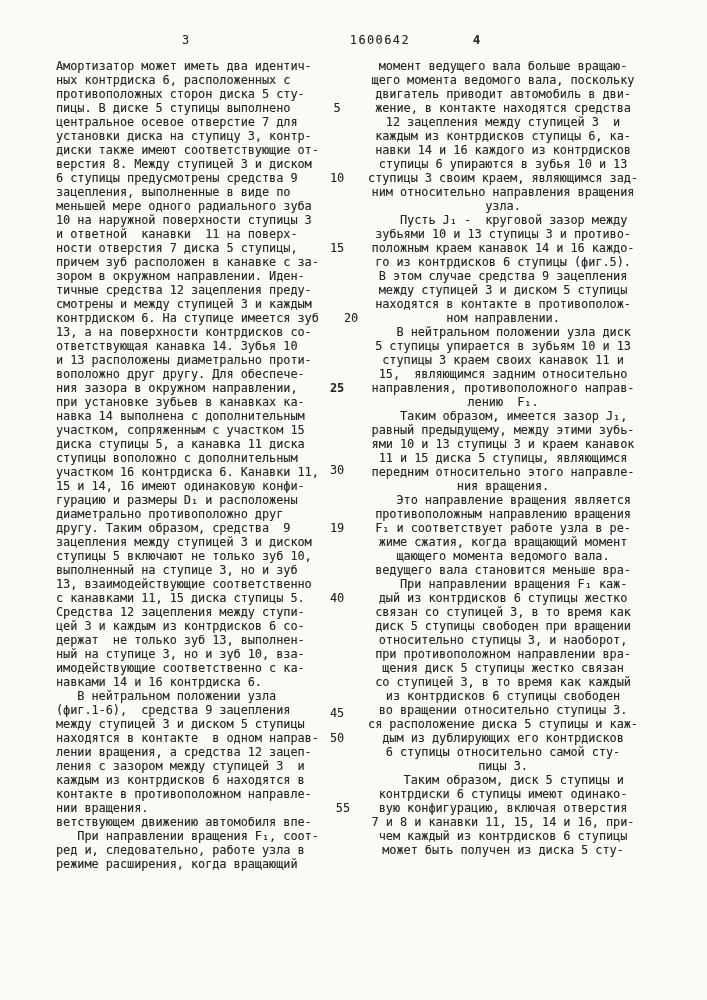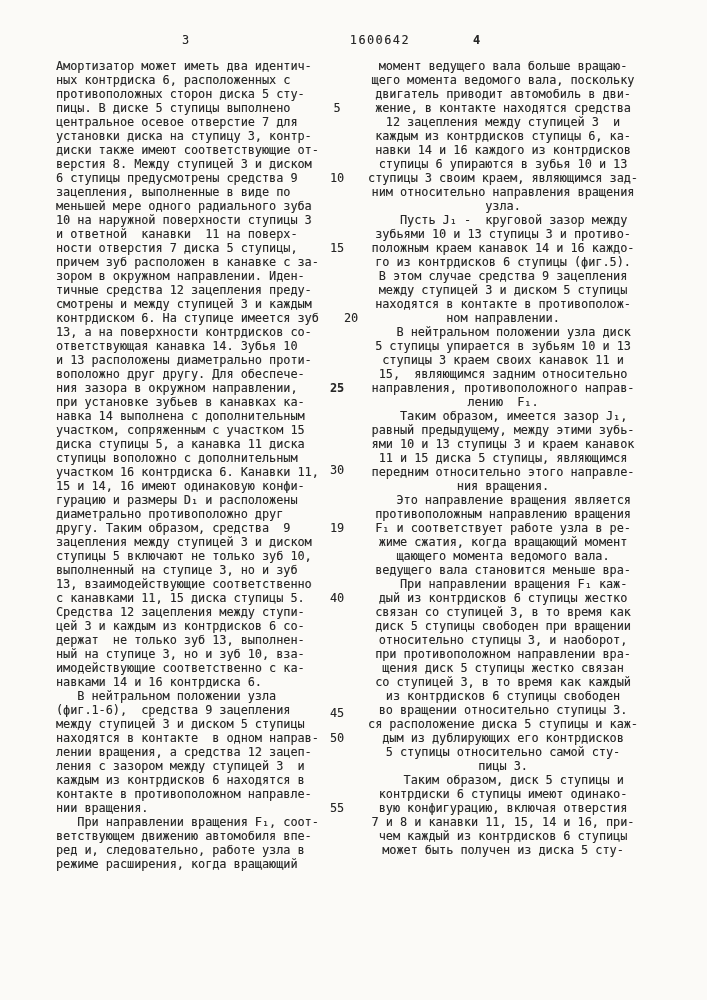--- a/index.html
+++ b/index.html
@@ -82,38 +82,38 @@
       <div class="tline">навками 14 и 16 контрдиска 6.</div>
       <div class="tline">   В нейтральном положении узла</div>
       <div class="tline">(фиг.1-6),  средства 9 зацепления</div>
       <div class="tline">между ступицей 3 и диском 5 ступицы</div>
       <div class="tline">находятся в контакте  в одном направ-</div>
       <div class="tline">лении вращения, а средства 12 зацеп-</div>
       <div class="tline">ления с зазором между ступицей 3  и</div>
       <div class="tline">каждым из контрдисков 6 находятся в</div>
       <div class="tline">контакте в противоположном направле-</div>
       <div class="tline">нии вращения.</div>
+      <div class="tline">ветствующем движению автомобиля впе-</div>
       <div class="tline">   При направлении вращения F₁, соот-</div>
-      <div class="tline">ветствующем движению автомобиля впе-</div>
       <div class="tline">ред и, следовательно, работе узла в</div>
       <div class="tline">режиме расширения, когда вращающий</div>
     </div>
 
   <div class="gutter">
       <div class="lnum" style="top: 42px;">5</div>
       <div class="lnum" style="top: 112px;">10</div>
       <div class="lnum" style="top: 182px;">15</div>
       <div class="lnum" style="top: 252px; margin-left: 14px;">20</div>
       <div class="lnum" style="top: 322px; font-weight: bold;">25</div>
       <div class="lnum" style="top: 404px;">30</div>
       <div class="lnum" style="top: 462px;">19</div>
       <div class="lnum" style="top: 532px;">40</div>
       <div class="lnum" style="top: 602px; margin-top: 45px;">45</div>
       <div class="lnum" style="top: 672px;">50</div>
-      <div class="lnum" style="top: 742px;">55</div>
+      <div class="lnum" style="top: 742px; text-align: right;">55</div>
     </div>
 
   <div class="col col-right">
       <div class="tline">момент ведущего вала больше вращаю-</div>
       <div class="tline">щего момента ведомого вала, поскольку</div>
       <div class="tline">двигатель приводит автомобиль в дви-</div>
       <div class="tline">жение, в контакте находятся средства</div>
       <div class="tline">12 зацепления между ступицей 3  и</div>
       <div class="tline">каждым из контрдисков ступицы 6, ка-</div>
       <div class="tline">навки 14 и 16 каждого из контрдисков</div>
@@ -152,21 +152,21 @@
       <div class="tline">связан со ступицей 3, в то время как</div>
       <div class="tline">диск 5 ступицы свободен при вращении</div>
       <div class="tline">относительно ступицы 3, и наоборот,</div>
       <div class="tline">при противоположном направлении вра-</div>
       <div class="tline">щения диск 5 ступицы жестко связан</div>
       <div class="tline">со ступицей 3, в то время как каждый</div>
       <div class="tline">из контрдисков 6 ступицы свободен</div>
       <div class="tline">во вращении относительно ступицы 3.</div>
       <div class="tline">ся расположение диска 5 ступицы и каж-</div>
       <div class="tline">дым из дублирующих его контрдисков</div>
-      <div class="tline">5 ступицы относительно самой сту-</div>
+      <div class="tline">6 ступицы относительно самой сту-</div>
       <div class="tline">пицы 3.</div>
       <div class="tline">   Таким образом, диск 5 ступицы и</div>
       <div class="tline">контрдиски 6 ступицы имеют одинако-</div>
       <div class="tline">вую конфигурацию, включая отверстия</div>
       <div class="tline">7 и 8 и канавки 11, 15, 14 и 16, при-</div>
       <div class="tline">чем каждый из контрдисков 6 ступицы</div>
       <div class="tline">может быть получен из диска 5 сту-</div>
     </div>
 </div>
 

